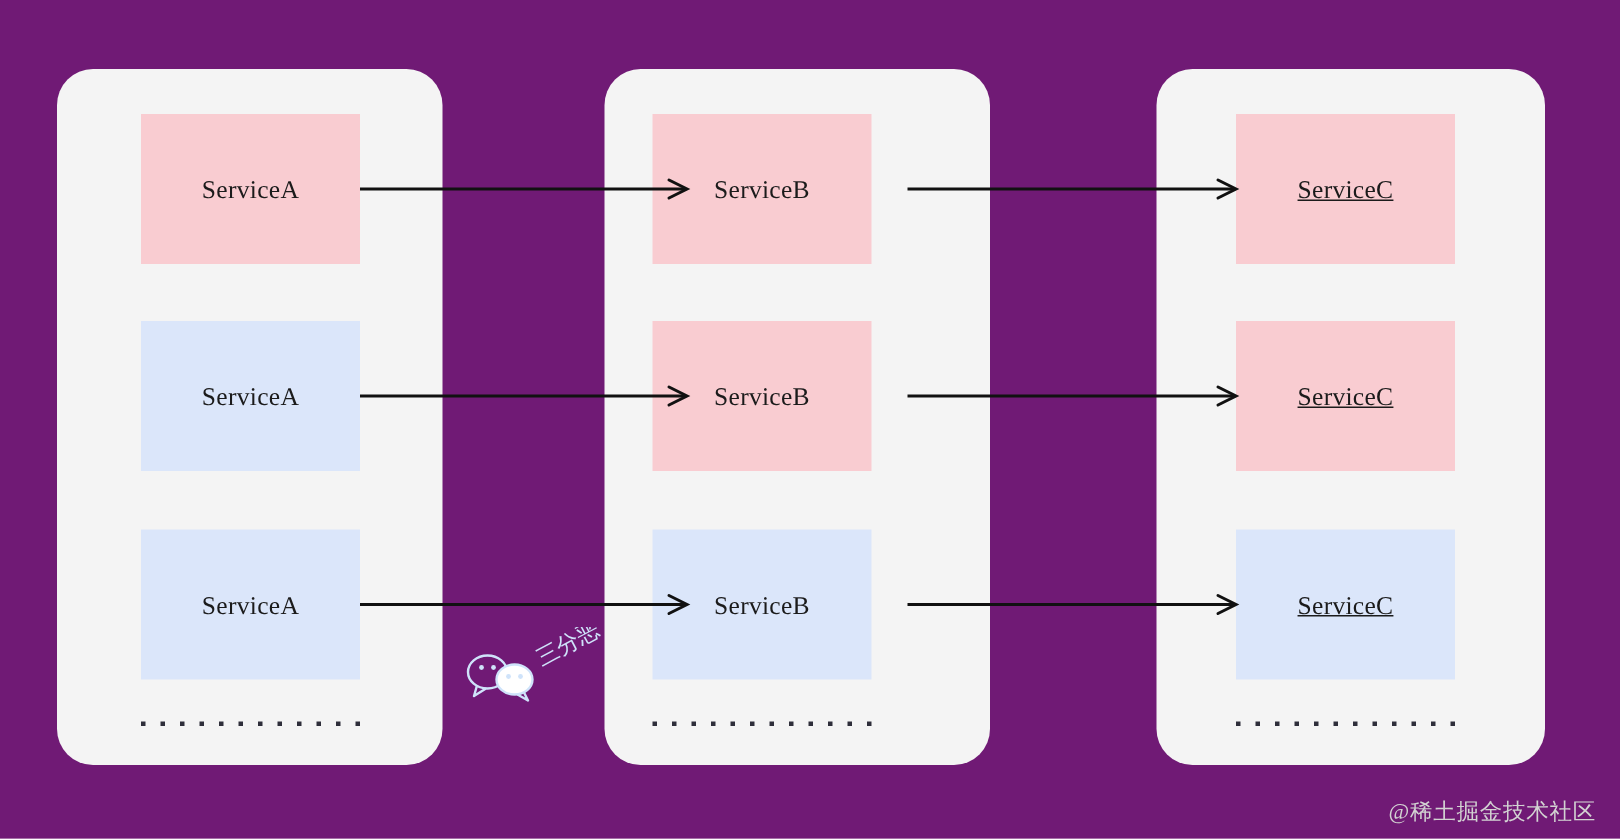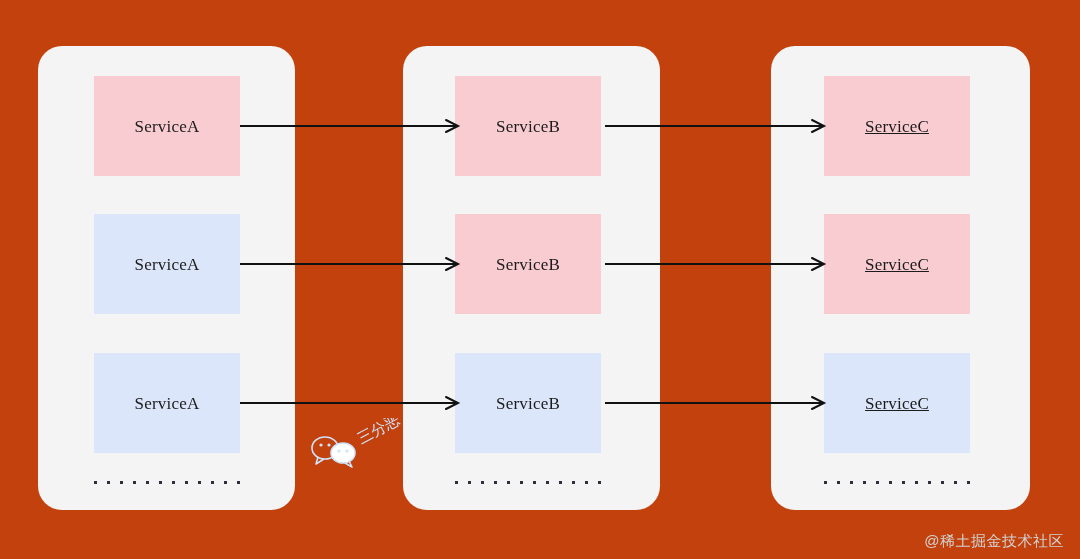--- a/index.html
+++ b/index.html
@@ -11,21 +11,21 @@
     width: 1080px;
     height: 559px;
     position: relative;
     overflow: hidden;
     font-family: "Liberation Serif", "DejaVu Serif", serif;
   }
 
   #canvas {
     position: absolute;
     inset: 0;
-    background: #c2410c;
+    background: #701a75;
   }
 
   
   .group-panel {
     position: absolute;
     top: 46px;
     height: 464px;
     background: #f4f4f4;
     border-radius: 24px;
   }
@@ -45,21 +45,21 @@
     color: #1b1b1b;
     letter-spacing: .2px;
     line-height: 1;
     box-sizing: border-box;
   }
   .svc-box.pink { background: #f9ccd1; }
   .svc-box.blue { background: #dbe6fa; }
 
   
   .col1 { left: 94px; }
-  .col2 { left: 455px; font-family: Liberation Serif, serif; }
+  .col2 { left: 435px; font-family: Liberation Serif, serif; }
   .col3 { left: 824px; text-decoration: underline; }
   
   .row1 { top: 76px; }
   .row2 { top: 214px; }
   .row3 { top: 353px; }
 
   
   .arrow {
     position: absolute;
     height: 14px;
@@ -100,21 +100,21 @@
     color: #cfe3fa;
   }
   #wechat-watermark svg { display:block; }
 
   #brand-watermark {
     position: absolute;
     right: 16px;
     bottom: 8px;
     font-size: 15px;
     color: #d2d2d2;
-    font-family: Liberation Sans, sans-serif;
+    font-family: Liberation Serif, serif;
     letter-spacing: .5px;
     white-space: nowrap;
   }
 </style>
 </head>
 <body>
 
 <div id="canvas">
 
   <div class="group-panel g1"></div>

